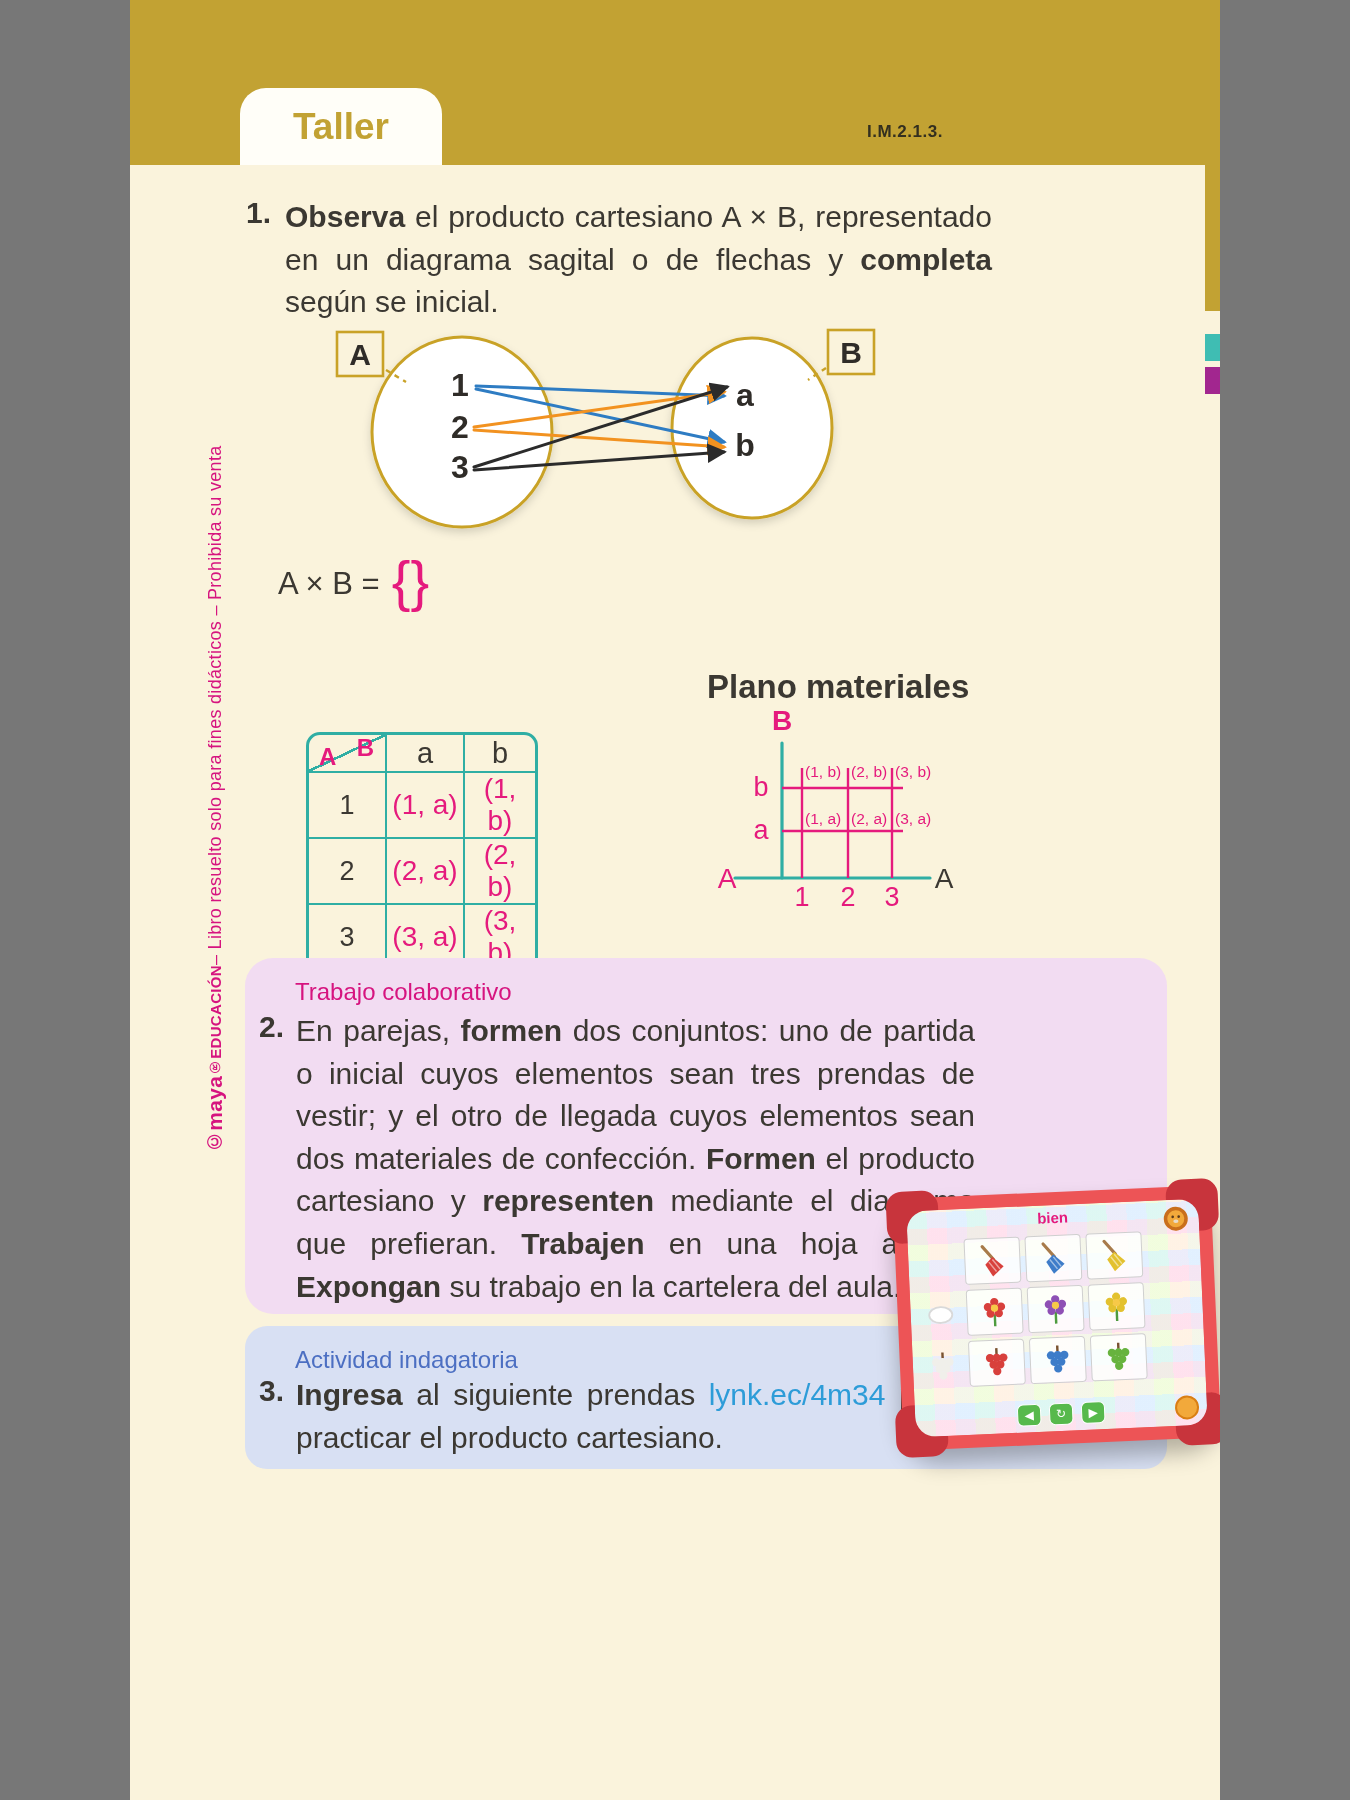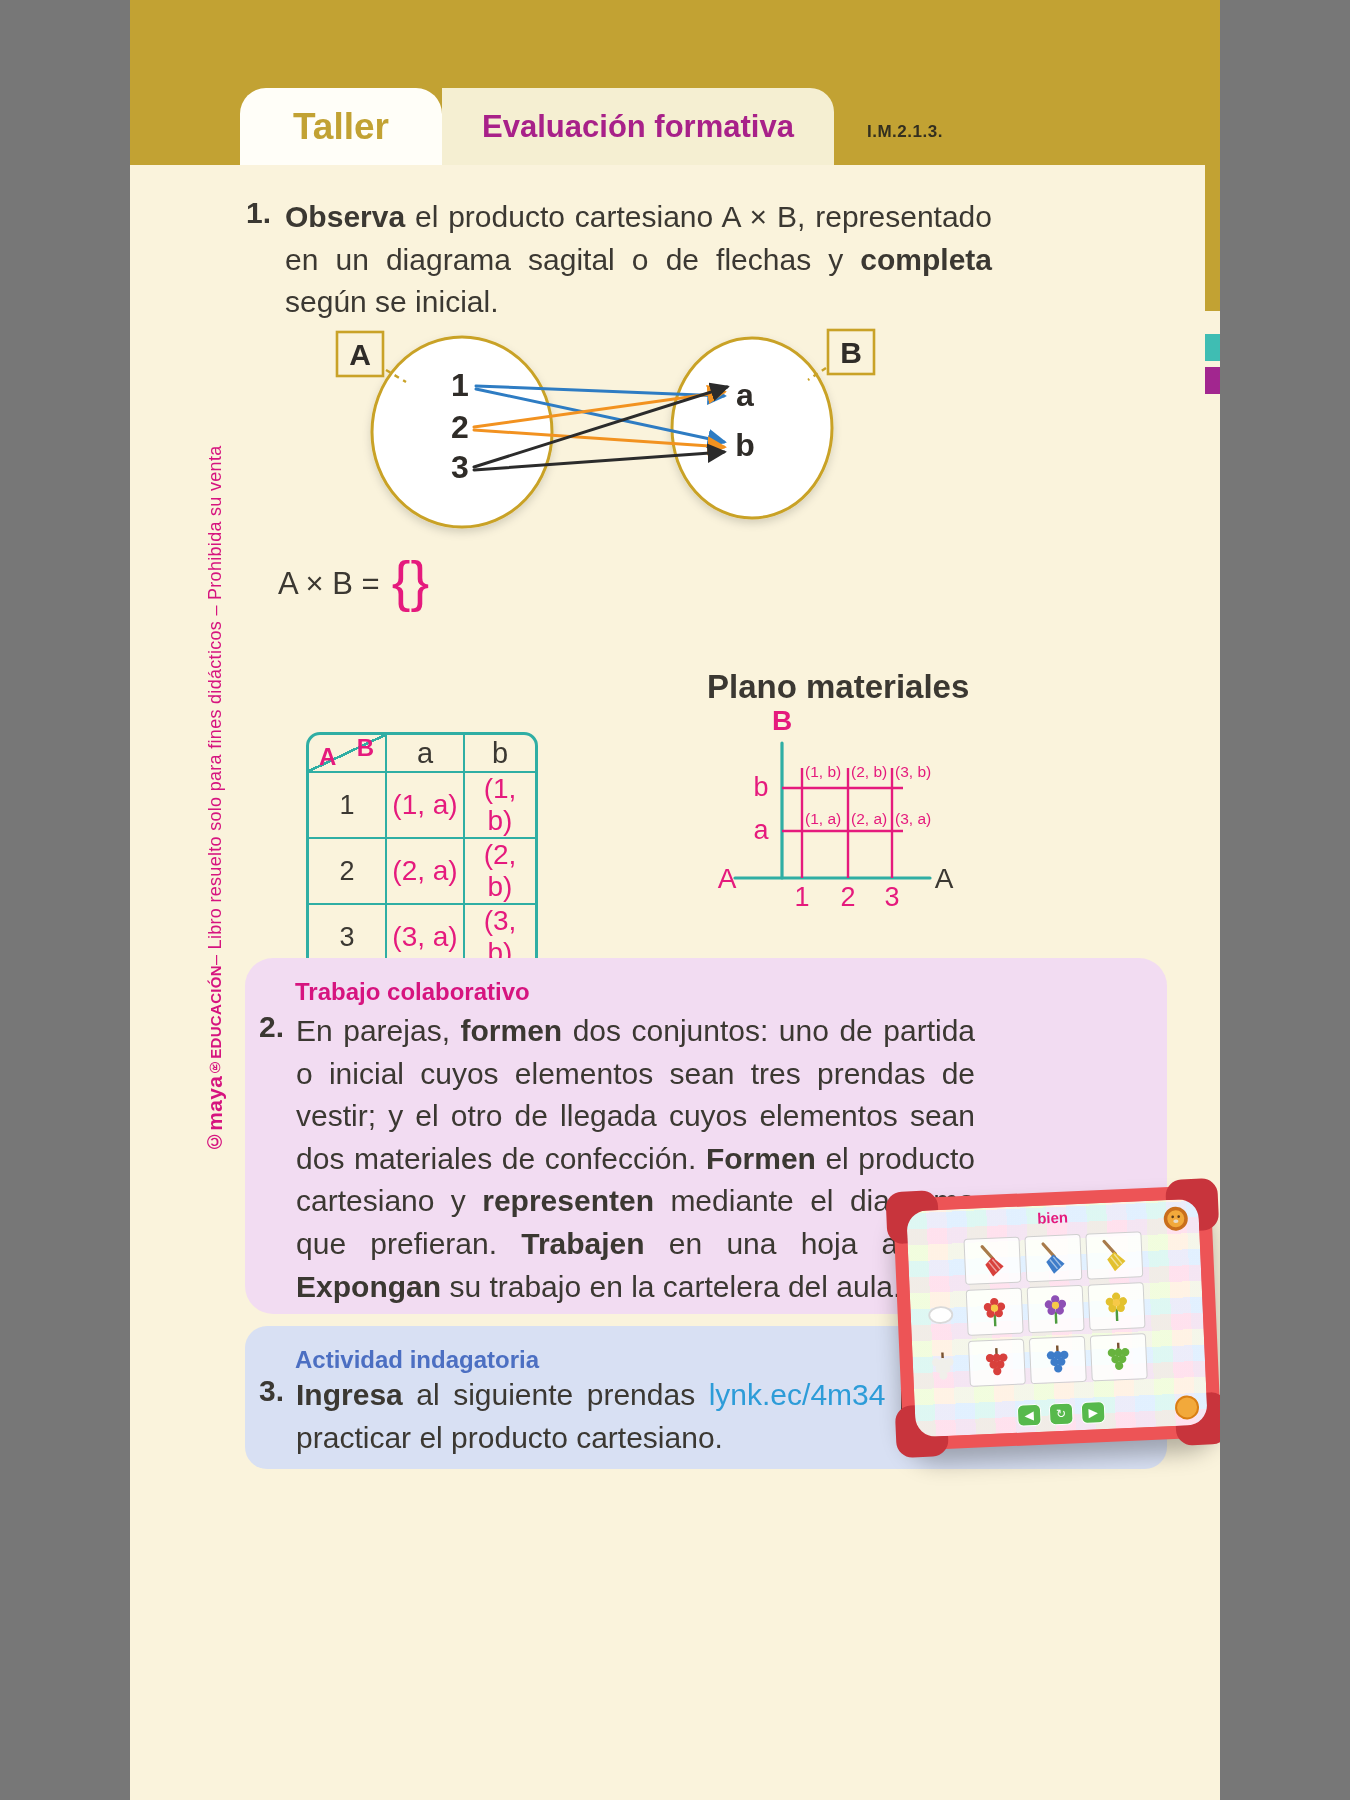--- a/index.html
+++ b/index.html
@@ -88,21 +88,21 @@
   .ptick{fill:var(--magenta);font-size:27px;font-family:"Liberation Sans",sans-serif}
   .ppt{fill:var(--magenta);font-size:15.5px;font-family:"Liberation Sans",sans-serif}
   .pB{fill:var(--magenta);font-size:28px;font-weight:bold;font-family:"Liberation Sans",sans-serif}
   .pAl{fill:var(--magenta);font-size:28px;font-family:"Liberation Sans",sans-serif}
   .pAr{fill:#3B3832;font-size:28px;font-family:"Liberation Sans",sans-serif}
 
   
   .panel{position:absolute;left:115px}
   .collab{top:958px;width:922px;height:356px;background:var(--lavender);border-radius:28px}
   .inquiry{top:1326px;width:922px;height:143px;background:var(--bluepanel);border-radius:22px}
-  .p-head{position:absolute;left:50px;top:20px;font-weight:bold;font-size:24px}
+  .p-head{position:absolute;left:50px;top:20px;font-weight:normal;font-size:24px}
   .collab .p-head{color:var(--magenta_head)}
   .inquiry .p-head{color:var(--blue_head)}
   .p-item{position:absolute;left:14px;display:flex;gap:12px}
   .collab .p-item{top:52px;width:716px}
   .inquiry .p-item{top:48px;width:700px}
   .link{color:var(--link);text-decoration:none;cursor:pointer}
 
   
   .tablet{position:absolute;left:768px;top:1192px;width:318px;height:252px;background:var(--tablet_red);
           border-radius:36px;transform:rotate(-2.5deg);box-shadow:0 14px 22px rgba(0,0,0,.28);z-index:5}
@@ -173,23 +173,20 @@
 <div class="page">
 
   <div class="topbar"></div>
   <div class="right-gold"></div>
   <div class="stripe teal"></div>
   <div class="stripe purple"></div>
 
   <div class="tab-white">
     <span>Taller</span>
   </div>
-  <div class="tab-cream">
-    <span>Evaluación formativa</span>
-  </div>
   <div class="code">I.M.2.1.3.</div>
 
   <div class="margin-note">
     <span class="mn-brand">©maya</span>
     <span class="mn-pub">®EDUCACIÓN</span>
     <span class="mn-rest">  –  Libro resuelto solo para fines didácticos   –   Prohibida su venta</span>
   </div>
 
   <div class="ex1">
     <div class="num">1.</div>

